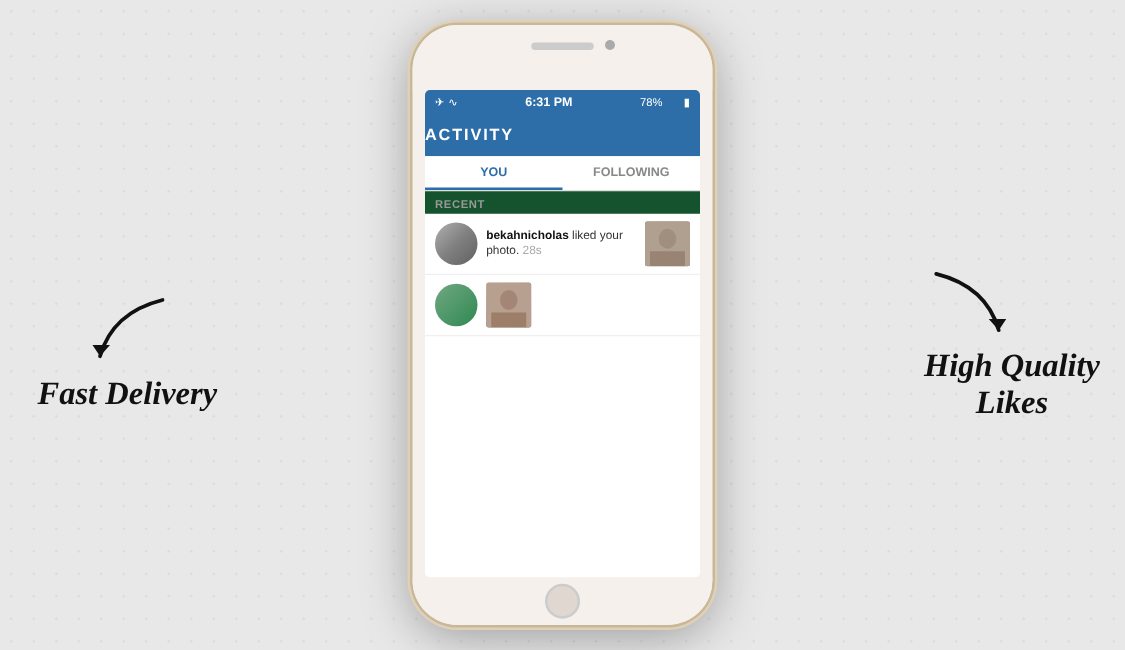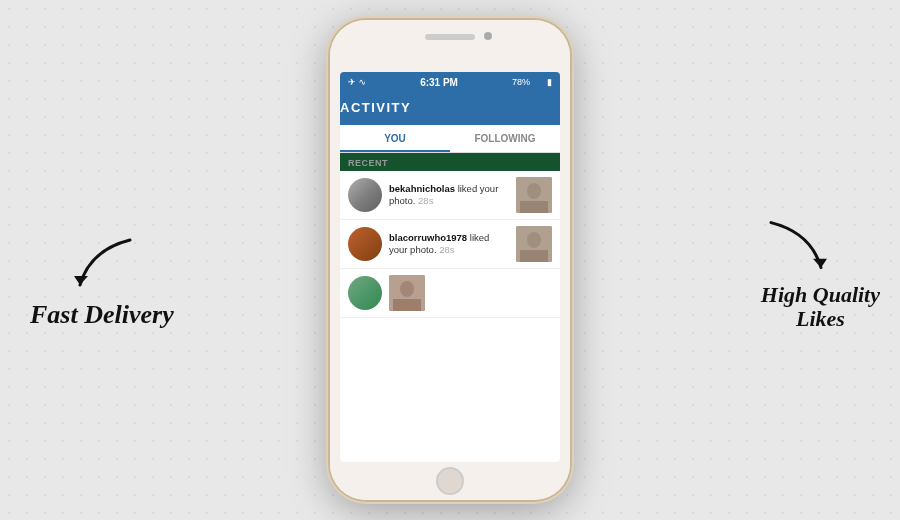--- a/index.html
+++ b/index.html
@@ -52,21 +52,21 @@
 
     
     .right-label {
       position: absolute;
       right: 20px;
       top: 50%;
       transform: translateY(-40%);
       text-align: center;
     }
     .right-label .label-text {
-      font-size: 22px;
+      font-size: 26px;
       font-weight: 900;
       font-style: italic;
       color: #111;
       font-family: Georgia, serif;
       line-height: 1.1;
     }
 
     
     .phone-frame {
       position: relative;
@@ -344,35 +344,20 @@
           <div class="activity-thumb">
             <svg width="36" height="36" viewBox="0 0 36 36">
               <rect width="36" height="36" fill="#b0a090"></rect>
               <ellipse cx="18" cy="14" rx="7" ry="8" fill="#9a8878" opacity="0.7"></ellipse>
               <rect x="4" y="24" width="28" height="12" fill="#8a7060" opacity="0.6"></rect>
             </svg>
           </div>
         </div>
 
 
-        <div class="activity-item">
-          <div class="avatar av4"></div>
-          <div class="activity-text">
-            <span class="activity-username">blacorruwho1978</span>
-            <span> liked your photo. </span>
-            <span class="activity-time">28s</span>
-          </div>
-          <div class="activity-thumb">
-            <svg width="36" height="36" viewBox="0 0 36 36">
-              <rect width="36" height="36" fill="#b0a090"></rect>
-              <ellipse cx="18" cy="14" rx="7" ry="8" fill="#9a8878" opacity="0.7"></ellipse>
-              <rect x="4" y="24" width="28" height="12" fill="#8a7060" opacity="0.6"></rect>
-            </svg>
-          </div>
-        </div>
 
         <div class="activity-item">
           <div class="avatar av5"></div>
           <div class="activity-thumb">
             <svg width="36" height="36" viewBox="0 0 36 36">
               <rect width="36" height="36" fill="#b8a090"></rect>
               <ellipse cx="18" cy="14" rx="7" ry="8" fill="#9a7a6a" opacity="0.7"></ellipse>
               <rect x="4" y="24" width="28" height="12" fill="#8a6850" opacity="0.6"></rect>
             </svg>
           </div>

